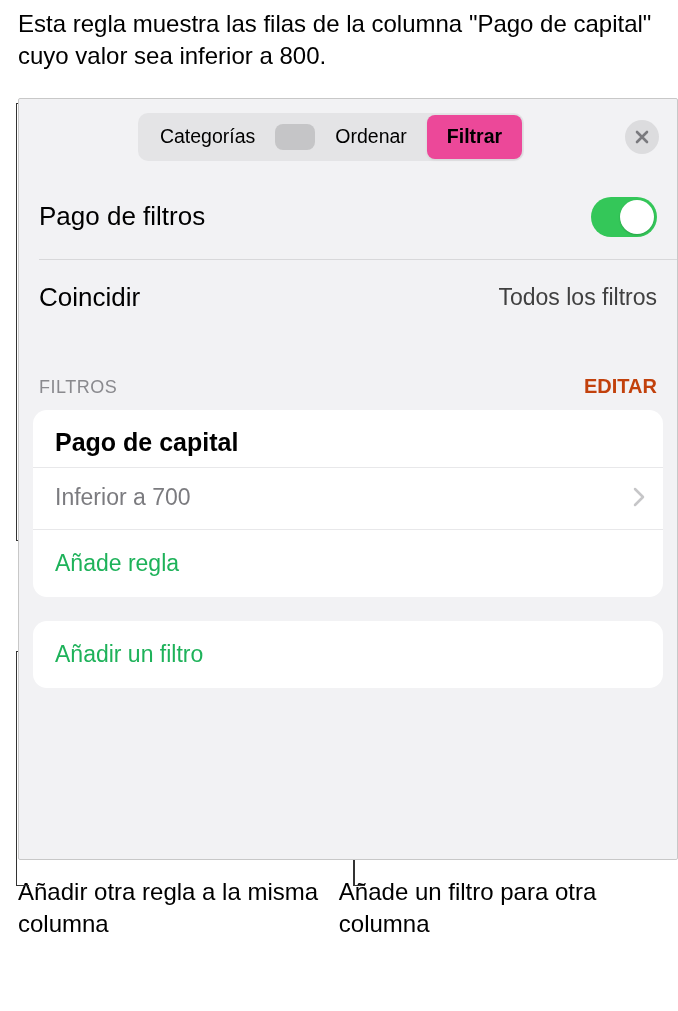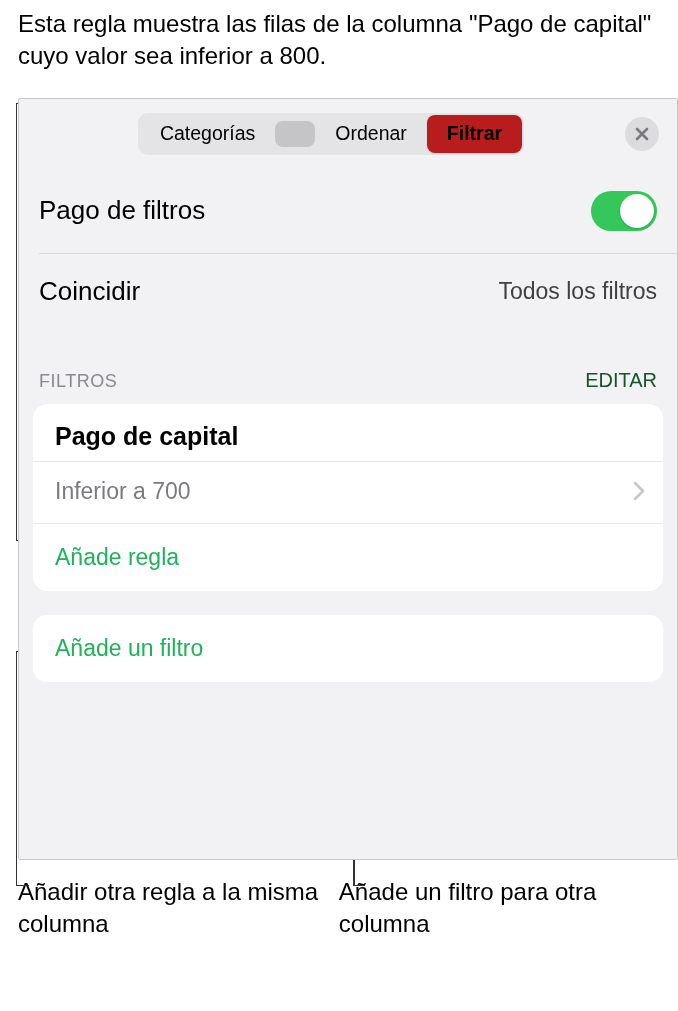--- a/index.html
+++ b/index.html
@@ -101,41 +101,41 @@
       display: flex;
       align-items: center;
       justify-content: space-between;
       padding: 14px 18px 14px 18px;
     }
     .segmented {
       display: flex;
       background: #e4e4e6;
       border-radius: 10px;
       padding: 2px;
-      height: 42px;
+      height: 48px;
       margin: 0 auto;
     }
     .segmented > div {
       padding: 0 20px;
       display: flex;
       align-items: center;
       font-size: 19.5px;
       font-weight: 500;
       color: #000;
       border-radius: 8px;
       cursor: pointer;
     }
     .seg-divider {
       width: 1px;
       height: 26px;
       background: #c5c5c7;
       align-self: center;
     }
     .segmented .active {
-      background: #b91c1c;
+      background: #ec4899;
       font-weight: 600;
       box-shadow: 0 1px 3px rgba(0,0,0,0.08);
     }
     .close-btn {
       width: 34px;
       height: 34px;
       border-radius: 50%;
       background: #dcdcde;
       display: flex;
       align-items: center;
@@ -195,22 +195,22 @@
       padding: 40px 20px 12px 20px;
     }
     .list-header-left {
       font-size: 18px;
       letter-spacing: 0.5px;
       color: #8a8a8e;
       font-weight: 400;
     }
     .list-header-right {
       font-size: 20px;
-      color: #14532d;
-      font-weight: 400;
+      color: #c2410c;
+      font-weight: 700;
       cursor: pointer;
     }
     .list-card {
       background: #fff;
       border-radius: 14px;
       margin: 0 14px 24px 14px;
       overflow: hidden;
     }
     .card-title {
       padding: 18px 22px 10px 22px;
@@ -316,21 +316,21 @@
       <div class="card-rule">
         <div class="card-rule-text">Inferior a 700</div>
         <svg class="chevron" viewBox="0 0 12 20">
           <path d="M2 2 L10 10 L2 18" stroke="#c6c6c8" stroke-width="2.5" stroke-linecap="round" stroke-linejoin="round" fill="none"></path>
         </svg>
       </div>
       <div class="card-action">Añade regla</div>
     </div>
 
     <div class="list-card">
-      <div class="card-action stand-alone">Añade un filtro</div>
+      <div class="card-action stand-alone">Añadir un filtro</div>
     </div>
 
   </div>
 </div>
 
 <div class="bottom-annotations">
   <div class="bottom-left">Añadir otra regla a la misma columna</div>
   <div class="bottom-right">Añade un filtro para otra columna</div>
 </div>
 

